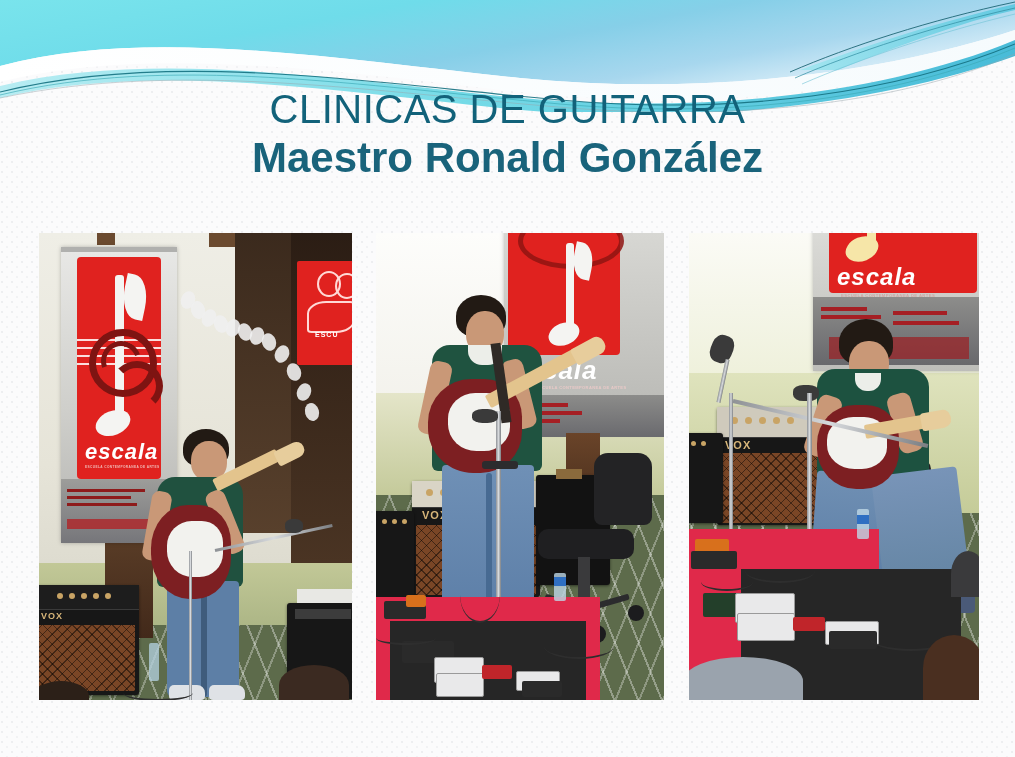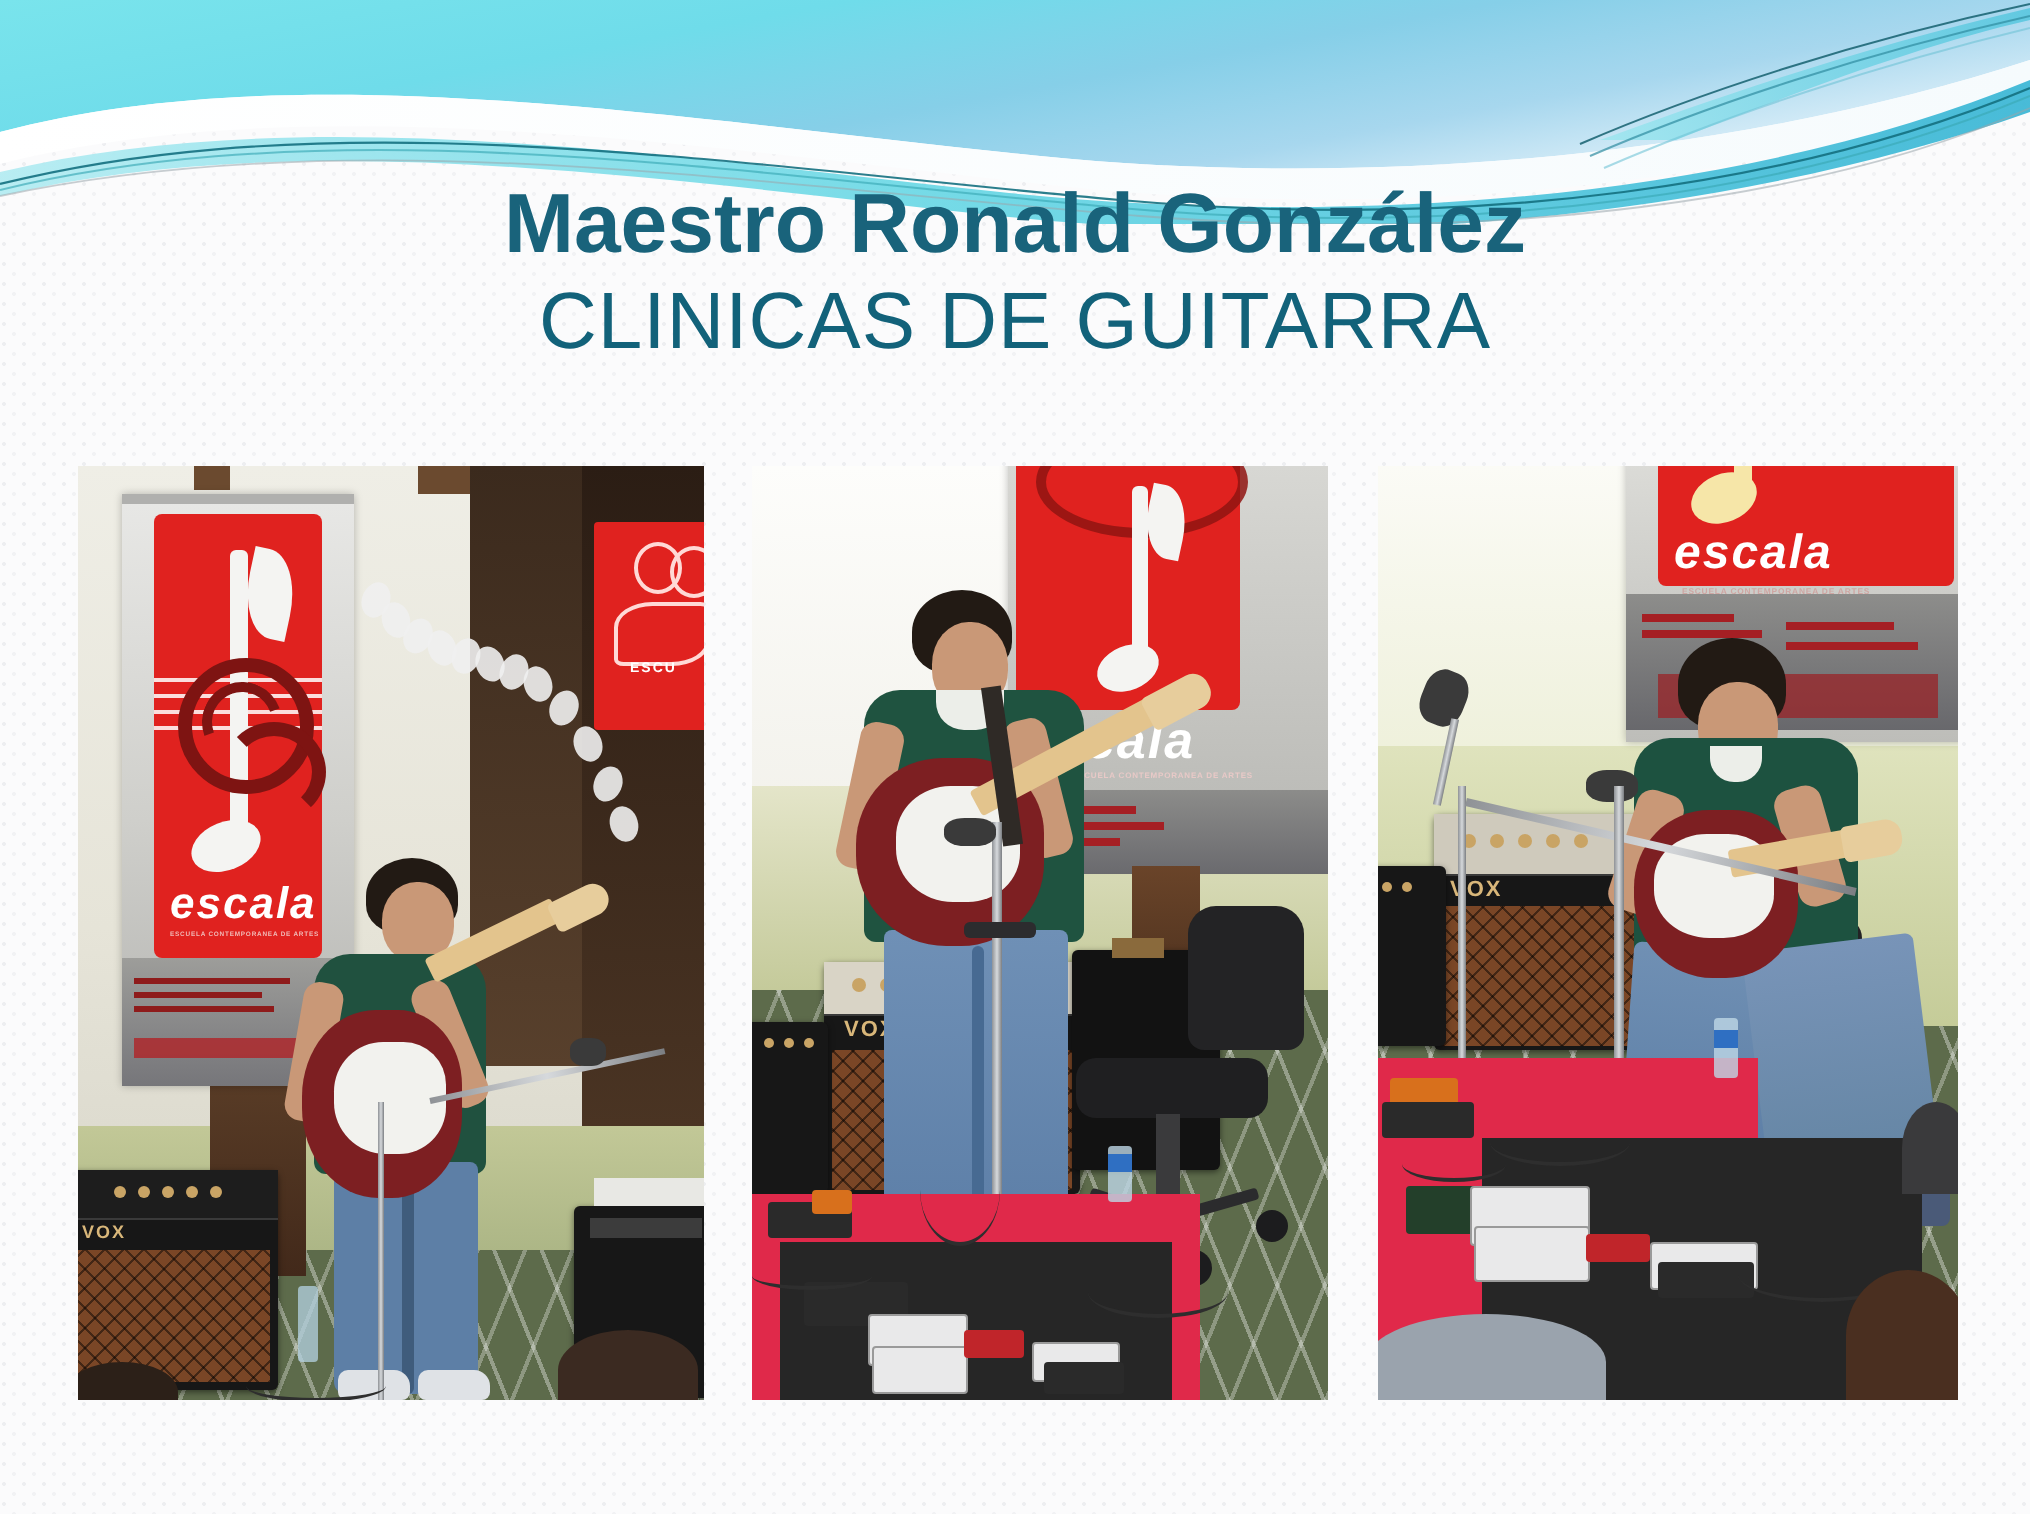--- a/index.html
+++ b/index.html
@@ -163,22 +163,22 @@
 
     <path d="M0,92 C170,50 360,82 560,100 C740,116 900,92 1015,44" fill="none" stroke="#14707f" stroke-width="1.1" opacity="0.9"></path>
     <path d="M0,95 C170,54 360,86 560,104 C740,120 900,96 1015,48" fill="none" stroke="#3aa9b5" stroke-width="1" opacity="0.65"></path>
     <path d="M0,98 C180,60 370,92 570,108 C750,122 910,100 1015,54" fill="none" stroke="#9aa6ab" stroke-width="0.9" opacity="0.55"></path>
     <path d="M1015,2 C930,20 850,46 790,72" fill="none" stroke="#15606f" stroke-width="1" opacity="0.85"></path>
     <path d="M1015,8 C935,26 855,52 795,78" fill="none" stroke="#2f8ca0" stroke-width="1" opacity="0.7"></path>
     <path d="M1015,14 C940,32 862,58 802,84" fill="none" stroke="#6fc3d6" stroke-width="1" opacity="0.6"></path>
   </svg>
 
   <div id="title-block">
+    <span id="title-line1">CLINICAS DE GUITARRA</span>
     <span id="title-line2">Maestro Ronald González</span>
-    <span id="title-line1">CLINICAS DE GUITARRA</span>
   </div>
 
   <div class="photo" id="photo-1">
     <div class="ph-inner">
       <div class="wall" style="height:330px;background:linear-gradient(180deg,#efeee6 0%,#e6e4d8 70%,#dedcd0 100%);"></div>
       <div class="wall-lower" style="top:330px;height:70px;background:linear-gradient(180deg,#c2c897,#aab484);"></div>
       <div class="floor" style="top:392px;"></div>
 
       <div class="door" style="left:196px;top:0;width:58px;height:300px;background:linear-gradient(180deg,#3b2a1d,#58402c);"></div>
       <div class="wood" style="left:252px;top:0;width:62px;height:330px;background:linear-gradient(180deg,#2b1d14,#4a3423);"></div>

